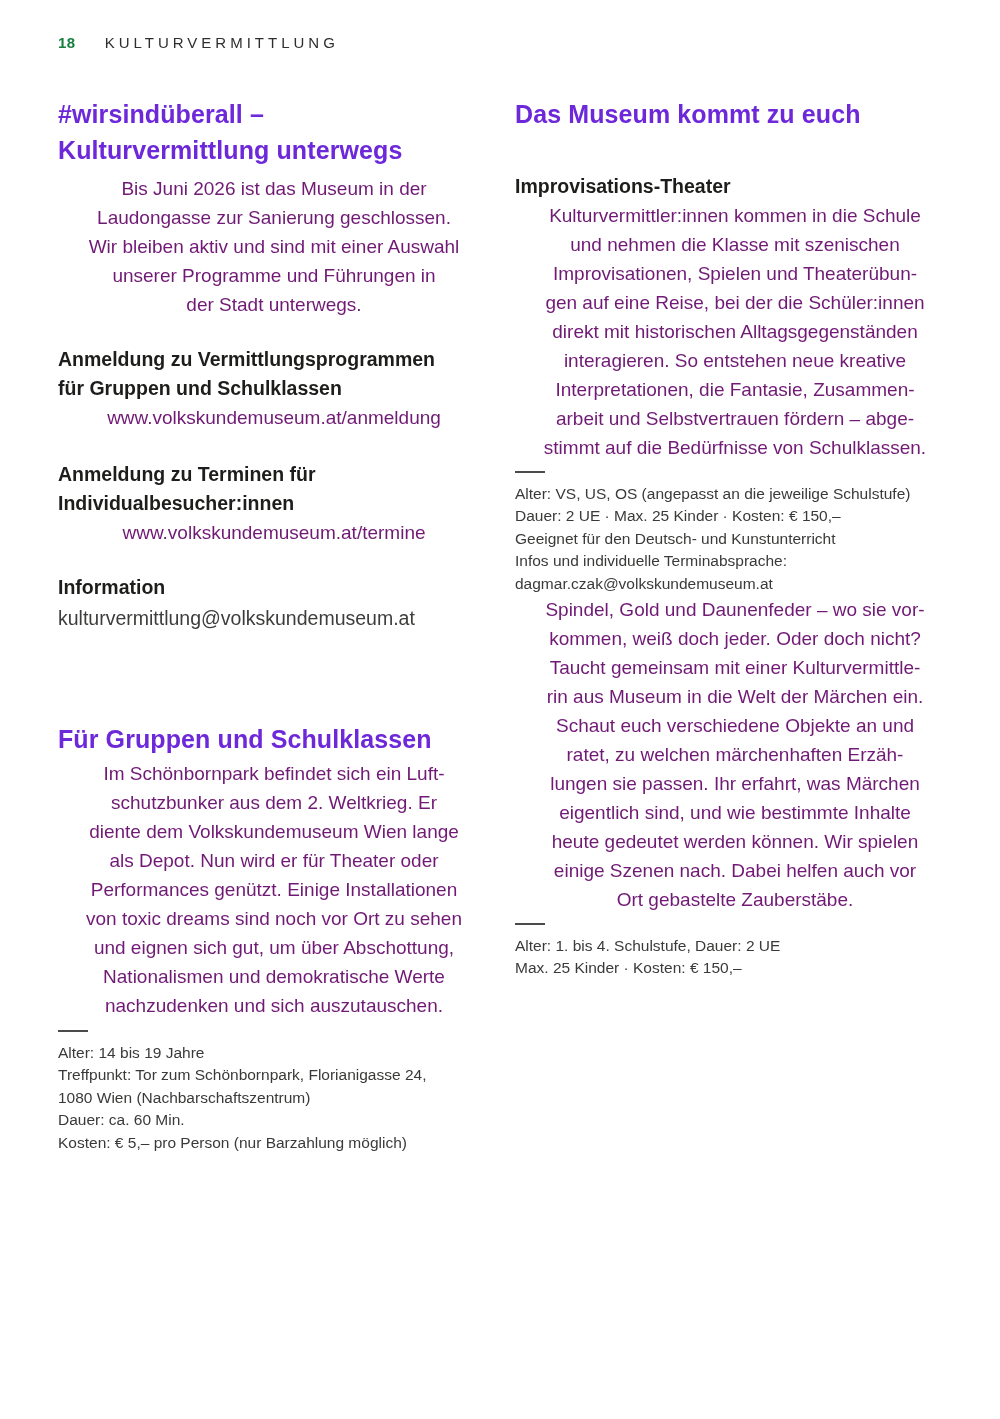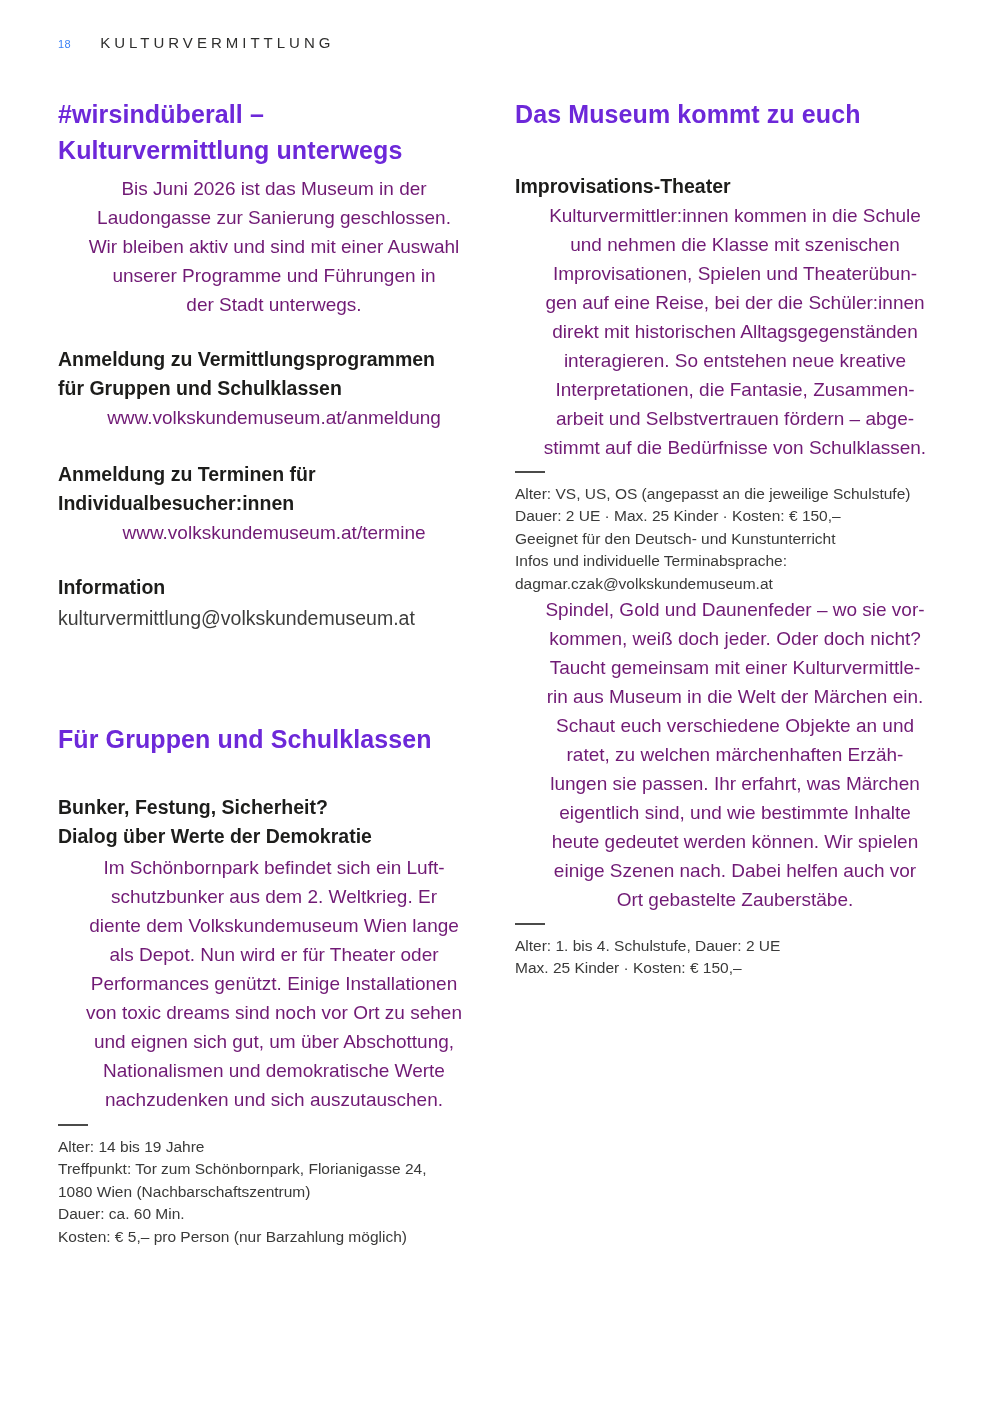--- a/index.html
+++ b/index.html
@@ -6,21 +6,21 @@
   html,body { background:#ffffff; }
   body {
     width:1000px; height:1419px; position:relative; overflow:hidden;
     font-family:"Liberation Sans","DejaVu Sans",sans-serif;
     -webkit-font-smoothing:antialiased;
   }
   .page { position:absolute; inset:0; background:#ffffff; }
 
   
   .pg-header { position:absolute; top:34px; left:58px; display:flex; align-items:baseline; }
-  .pg-num { font-size:11px; font-weight:400; color:#3b82f6; letter-spacing:0.5px; }
+  .pg-num { font-size:15px; font-weight:700; color:#15803d; letter-spacing:0.5px; }
   .pg-section { font-size:15px; font-weight:400; color:#2e2e2d; letter-spacing:4px; margin-left:29px; }
 
   
   .col { position:absolute; top:0; }
   .col-left  { left:58px;  width:432px; }
   .col-right { left:515px; width:440px; }
 
   .prelines { white-space:pre-line; }
 
   .h-big {
@@ -97,22 +97,20 @@
     </div>
 
     <div class="l-info">
       <h3 class="h-sub">Information</h3>
       <p class="line">kulturvermittlung@volkskundemuseum.at</p>
     </div>
 
     <h2 class="h-big l-sec-heading">Für Gruppen und Schulklassen</h2>
 
     <div>
-      <h3 class="h-sub prelines l-prog-title">Bunker, Festung, Sicherheit?
-Dialog über Werte der Demokratie</h3>
       <p class="body-txt prelines l-prog-body">Im Schönbornpark befindet sich ein Luft-
 schutzbunker aus dem 2. Weltkrieg. Er
 diente dem Volkskundemuseum Wien lange
 als Depot. Nun wird er für Theater oder
 Performances genützt. Einige Installationen
 von toxic dreams sind noch vor Ort zu sehen
 und eignen sich gut, um über Abschottung,
 Nationalismen und demokratische Werte
 nachzudenken und sich auszutauschen.</p>
       <div class="rule l-rule"></div>

